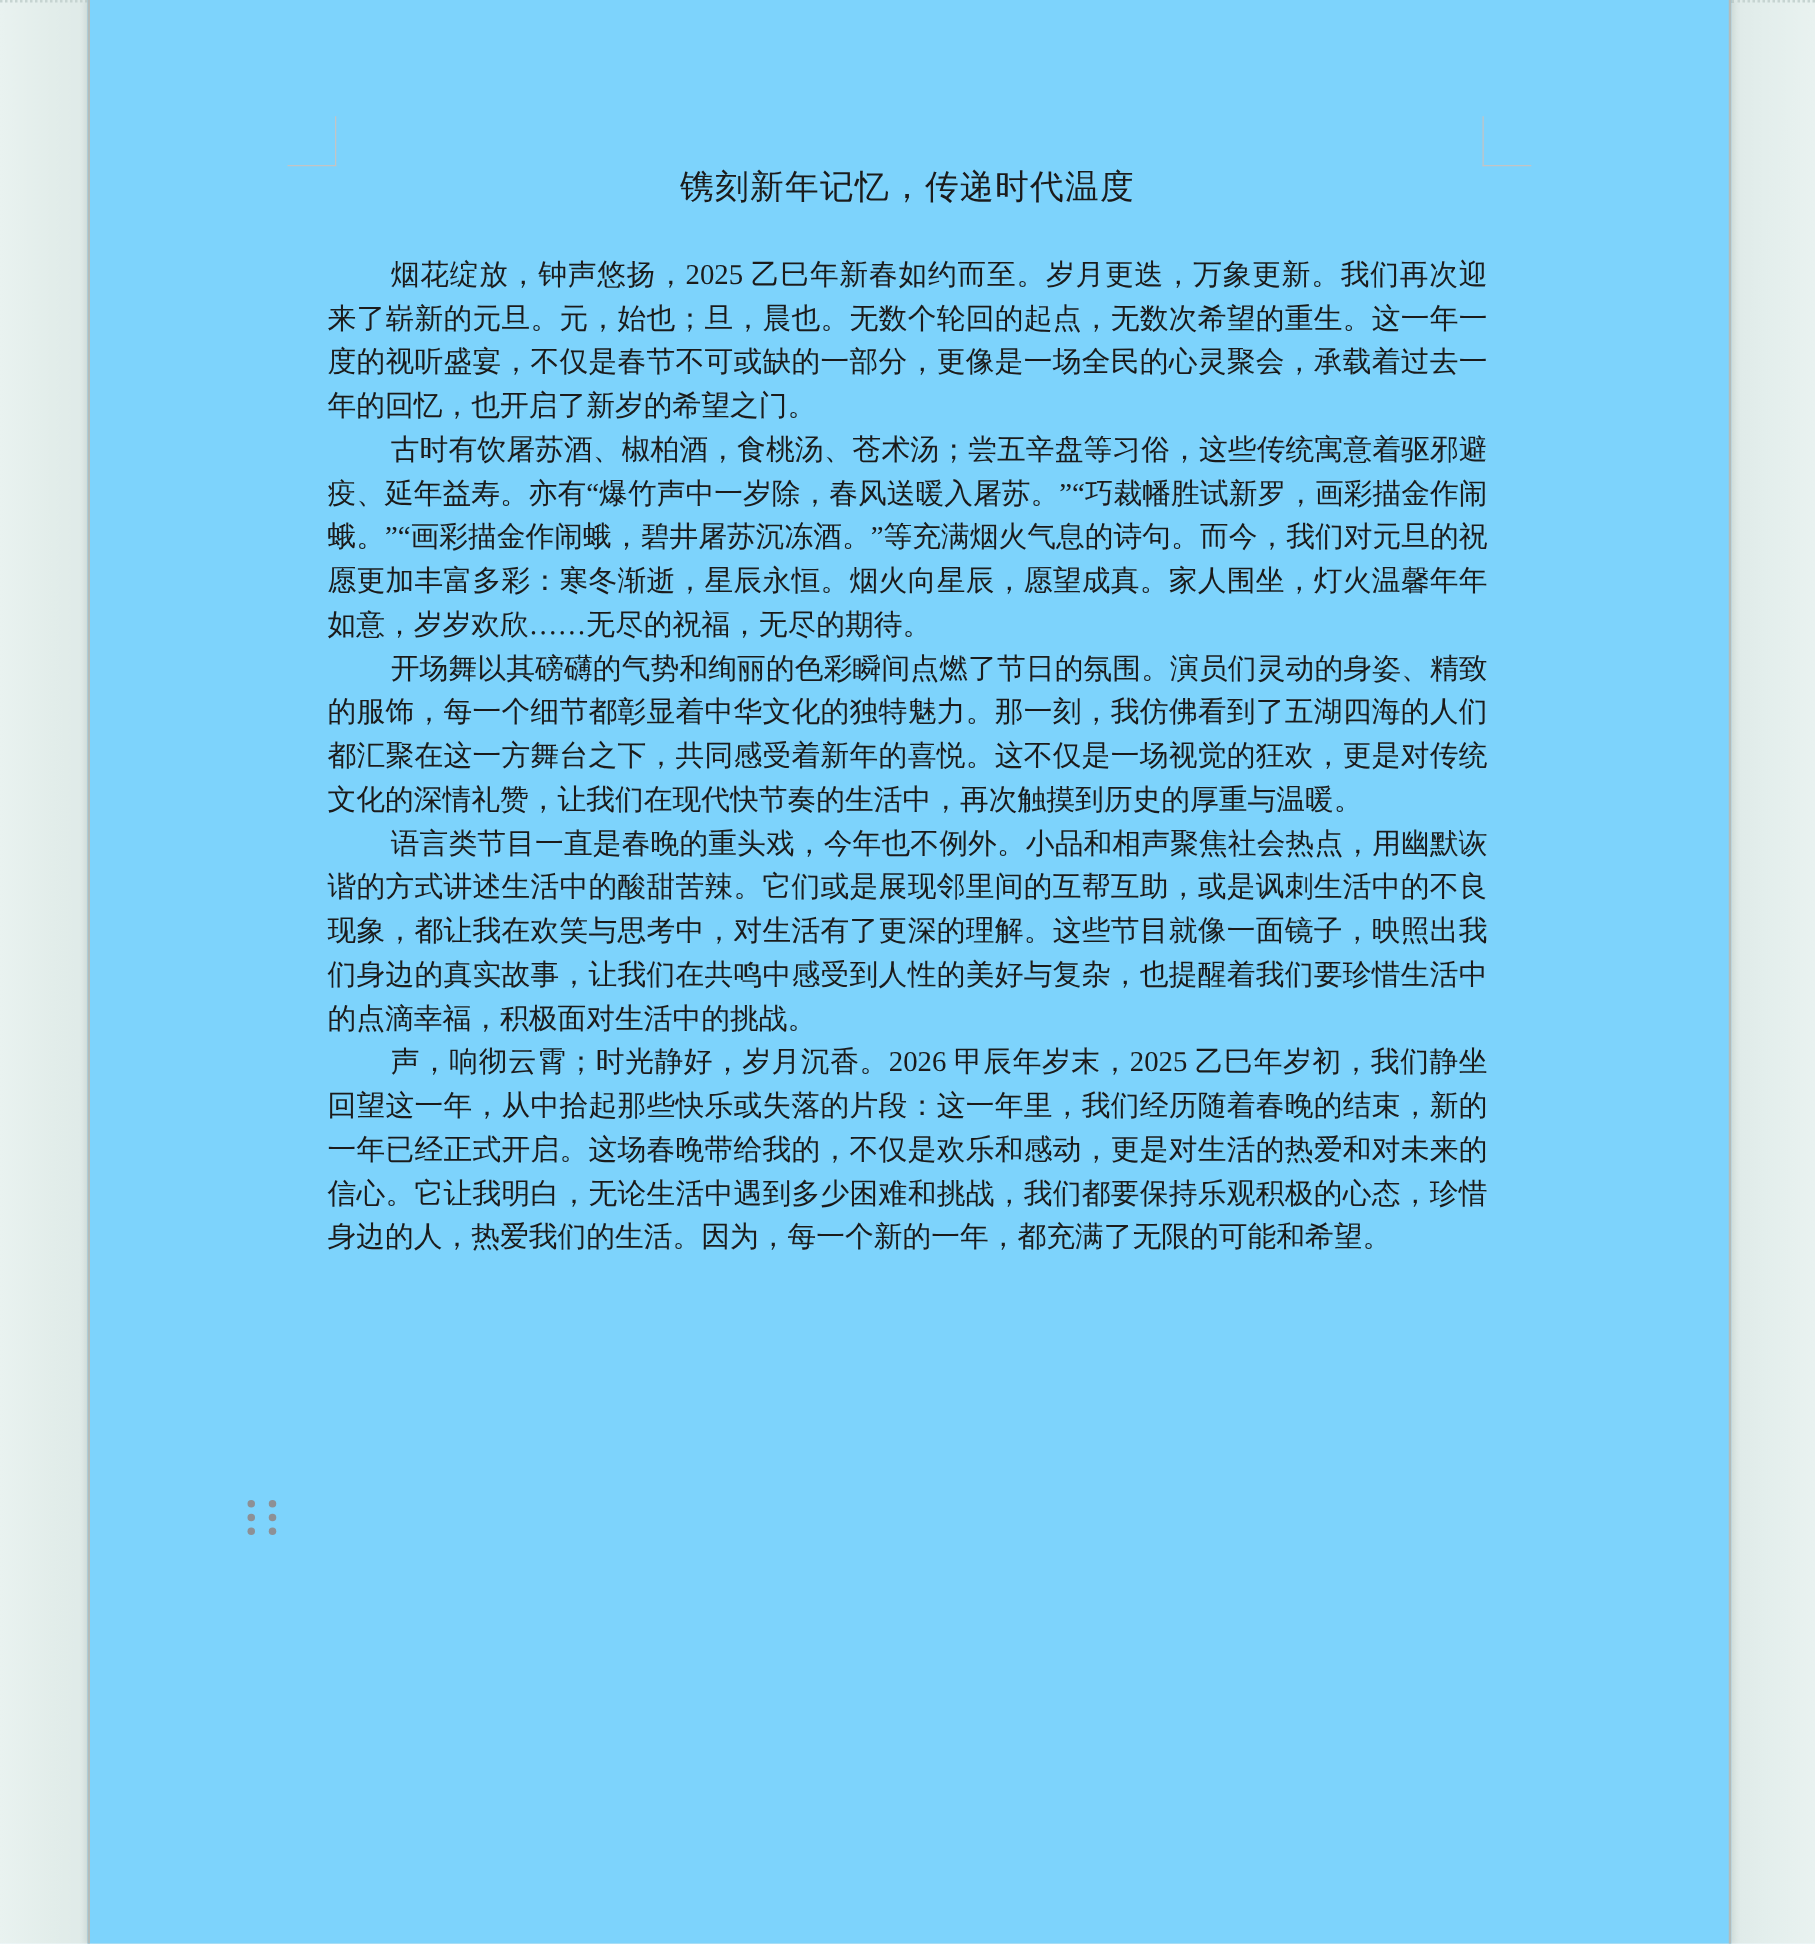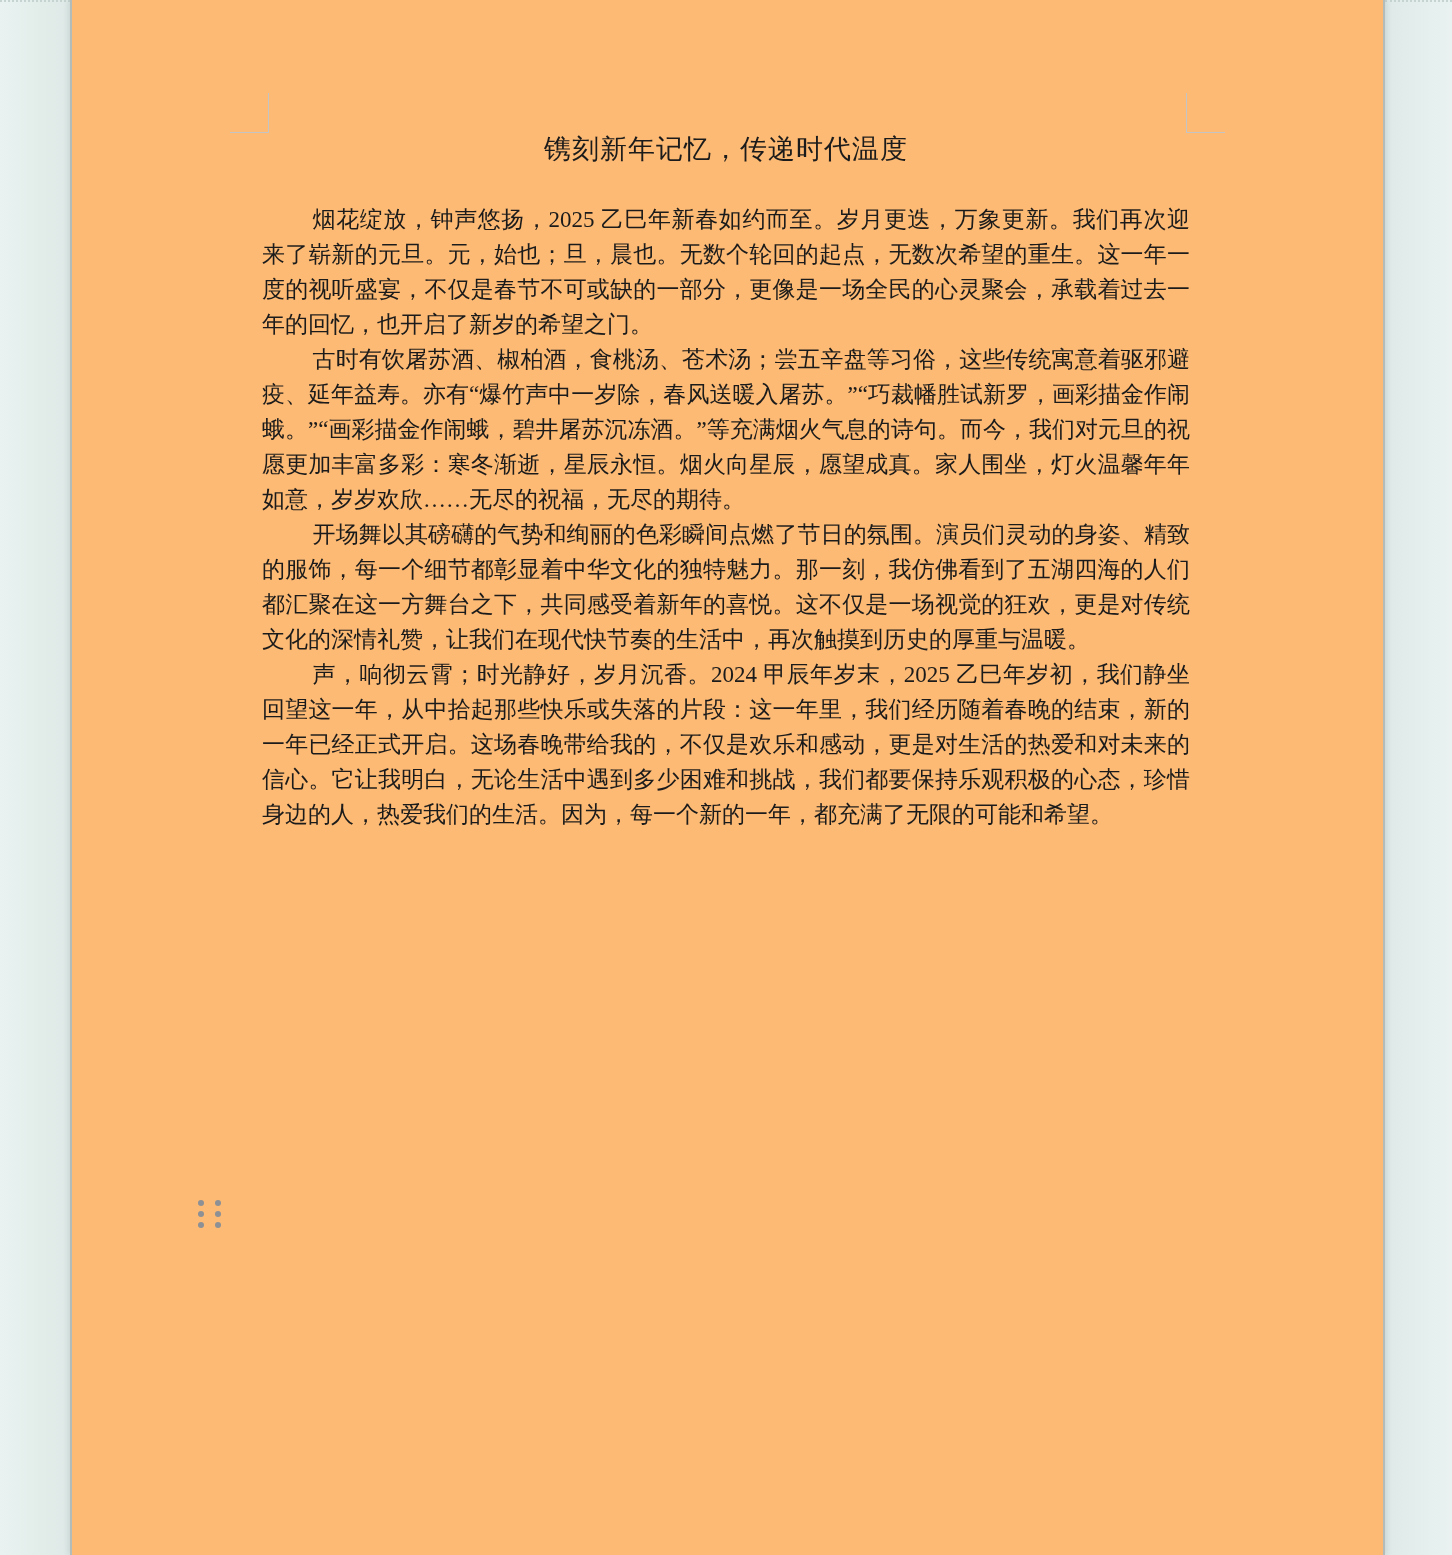--- a/index.html
+++ b/index.html
@@ -25,21 +25,21 @@
   }
   .strip-left  { left: 0;  width: 70px; }
   .strip-right { right: 0; width: 67px; background: linear-gradient(90deg, #dfeae8 0%, #e3eeec 40%, #e9f2f0 100%); }
 
   .paper {
     position: absolute;
     left: 70px;
     top: 0;
     width: 1315px;
     height: 1555px;
-    background: #fdba74;
+    background: #7dd3fc;
     border-left: 2px solid #b4bcba;
     border-right: 2px solid #b4bcba;
     box-sizing: border-box;
     box-shadow: -3px 0 4px rgba(120,140,137,0.15), 3px 0 4px rgba(120,140,137,0.15);
   }
 
   
   .crop-mark {
     position: absolute;
     width: 38px;
@@ -123,18 +123,19 @@
       <span class="drag-dot"></span>
       <span class="drag-dot"></span>
       <span class="drag-dot"></span>
     </div>
 
     <div class="text-area">
       <h1 class="doc-title">镌刻新年记忆，传递时代温度</h1>
       <p class="para">烟花绽放，钟声悠扬，2025 乙巳年新春如约而至。岁月更迭，万象更新。我们再次迎来了崭新的元旦。元，始也；旦，晨也。无数个轮回的起点，无数次希望的重生。这一年一度的视听盛宴，不仅是春节不可或缺的一部分，更像是一场全民的心灵聚会，承载着过去一年的回忆，也开启了新岁的希望之门。</p>
       <p class="para">古时有饮屠苏酒、椒柏酒，食桃汤、苍术汤；尝五辛盘等习俗，这些传统寓意着驱邪避疫、延年益寿。亦有“爆竹声中一岁除，春风送暖入屠苏。”“巧裁幡胜试新罗，画彩描金作闹蛾。”“画彩描金作闹蛾，碧井屠苏沉冻酒。”等充满烟火气息的诗句。而今，我们对元旦的祝愿更加丰富多彩：寒冬渐逝，星辰永恒。烟火向星辰，愿望成真。家人围坐，灯火温馨年年如意，岁岁欢欣……无尽的祝福，无尽的期待。</p>
       <p class="para">开场舞以其磅礴的气势和绚丽的色彩瞬间点燃了节日的氛围。演员们灵动的身姿、精致的服饰，每一个细节都彰显着中华文化的独特魅力。那一刻，我仿佛看到了五湖四海的人们都汇聚在这一方舞台之下，共同感受着新年的喜悦。这不仅是一场视觉的狂欢，更是对传统文化的深情礼赞，让我们在现代快节奏的生活中，再次触摸到历史的厚重与温暖。</p>
-      <p class="para">声，响彻云霄；时光静好，岁月沉香。2024 甲辰年岁末，2025 乙巳年岁初，我们静坐回望这一年，从中拾起那些快乐或失落的片段：这一年里，我们经历随着春晚的结束，新的一年已经正式开启。这场春晚带给我的，不仅是欢乐和感动，更是对生活的热爱和对未来的信心。它让我明白，无论生活中遇到多少困难和挑战，我们都要保持乐观积极的心态，珍惜身边的人，热爱我们的生活。因为，每一个新的一年，都充满了无限的可能和希望。</p>
+      <p class="para">语言类节目一直是春晚的重头戏，今年也不例外。小品和相声聚焦社会热点，用幽默诙谐的方式讲述生活中的酸甜苦辣。它们或是展现邻里间的互帮互助，或是讽刺生活中的不良现象，都让我在欢笑与思考中，对生活有了更深的理解。这些节目就像一面镜子，映照出我们身边的真实故事，让我们在共鸣中感受到人性的美好与复杂，也提醒着我们要珍惜生活中的点滴幸福，积极面对生活中的挑战。</p>
+      <p class="para">声，响彻云霄；时光静好，岁月沉香。2026 甲辰年岁末，2025 乙巳年岁初，我们静坐回望这一年，从中拾起那些快乐或失落的片段：这一年里，我们经历随着春晚的结束，新的一年已经正式开启。这场春晚带给我的，不仅是欢乐和感动，更是对生活的热爱和对未来的信心。它让我明白，无论生活中遇到多少困难和挑战，我们都要保持乐观积极的心态，珍惜身边的人，热爱我们的生活。因为，每一个新的一年，都充满了无限的可能和希望。</p>
     </div>
 
   </div>
 
 </div>
 
 </body></html>

